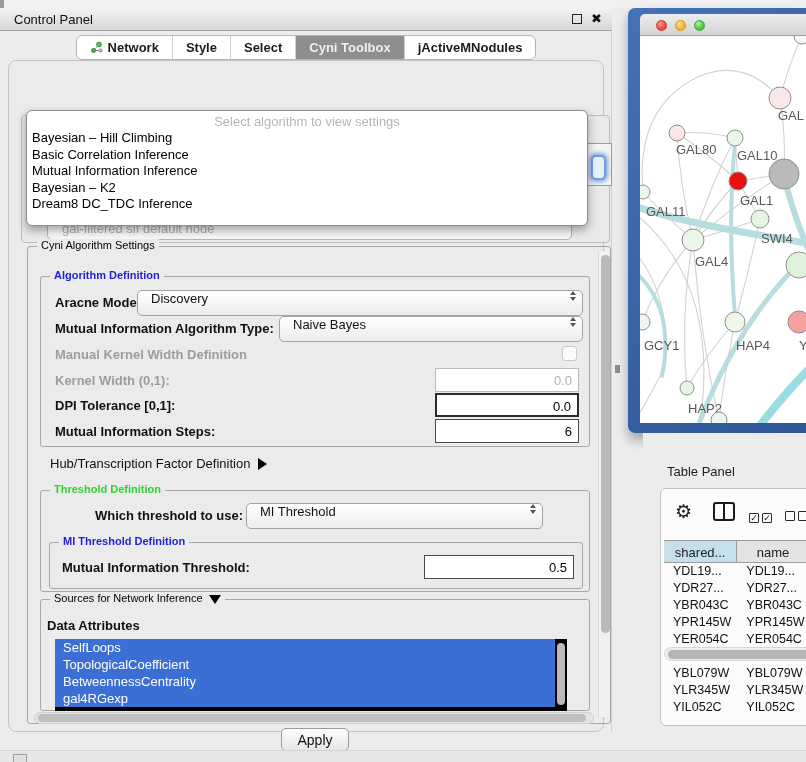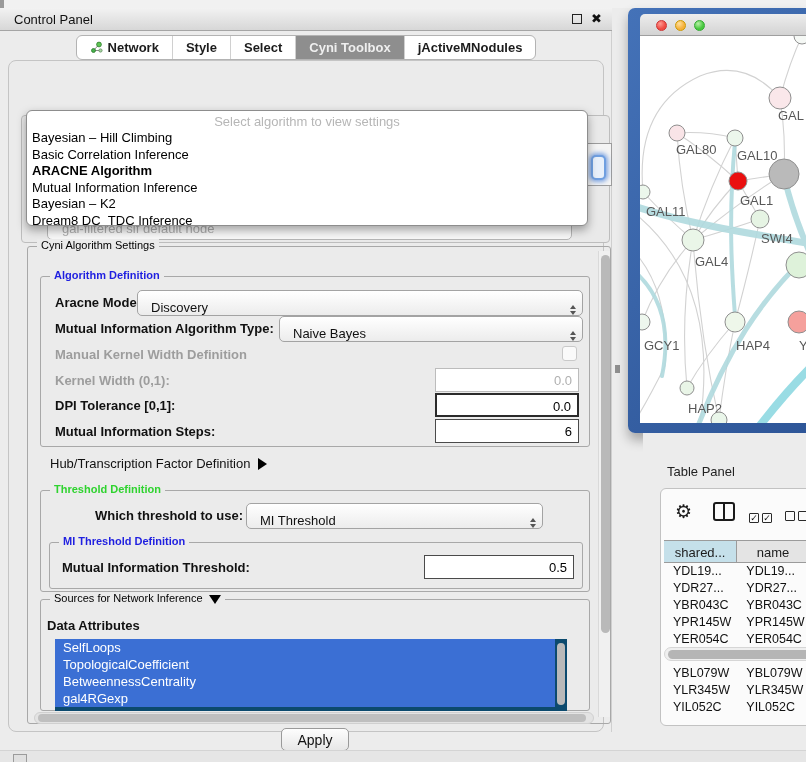--- a/index.html
+++ b/index.html
@@ -60,42 +60,42 @@
   #settings-group { left:18px; top:185px; width:584px; height:478px; }
   .set-scroll-track { position:absolute; left:570px; top:4px; width:12px; height:466px; background:#f0f0f0; border-left:1px solid #d9d9d9; }
   .set-scroll-thumb { position:absolute; left:1.5px; top:4px; width:9px; height:378px; background:#b9b9b9; border-radius:5px; }
 
   #algdef-group { left:12px; top:29px; width:550px; height:171px; }
   .lbl { position:absolute; font-size:13px; color:#111; white-space:nowrap; }
   .lbl.b { font-weight:700; }
   .lbl.dis { color:#9d9d9d; font-weight:700; }
 
   .combo { position:absolute; height:26px; border:1px solid #a3a3a3; border-radius:5px;
-           background:linear-gradient(#ffffff,#ececec); display:flex; align-items:flex-end; }
+           background:linear-gradient(#ffffff,#ececec); display:flex; align-items:flex-start; }
   .combo-text { flex:1; font-size:13px; color:#111; padding-left:13px; white-space:nowrap; overflow:hidden; }
   .combo-arrows { width:18px; display:flex; flex-direction:column; align-items:center; gap:2px; }
   .arr-up { width:0; height:0; border-left:3.5px solid transparent; border-right:3.5px solid transparent; border-bottom:4.5px solid #555; }
   .arr-dn { width:0; height:0; border-left:3.5px solid transparent; border-right:3.5px solid transparent; border-top:4.5px solid #555; }
 
   .field { position:absolute; background:#fff; font-size:13px; text-align:right; padding:4px 6px 0 0; height:24px; }
   .field.disabled { border:1px solid #bcbcbc; color:#b0b0b0; }
   .field.strong { border:2px solid #2b2b2b; color:#000; }
   .field.normal { border:1px solid #4a4a4a; color:#000; }
 
   .checkbox-dis { position:absolute; width:15px; height:15px; border:1px solid #c9c9c9; border-radius:3px; background:#fafafa; }
 
   .hub-row { position:absolute; left:28px; top:394px; font-size:13px; color:#111; display:flex; align-items:center; gap:8px; }
   .tri-right { width:0; height:0; border-top:6px solid transparent; border-bottom:6px solid transparent; border-left:9px solid #000; }
   .tri-down { width:0; height:0; border-left:6.5px solid transparent; border-right:6.5px solid transparent; border-top:9px solid #000; display:inline-block; margin-left:6px; vertical-align:middle; }
 
   #threshold-group { left:12px; top:243px; width:550px; height:102px; }
   #mithr-group { left:8px; top:51px; width:534px; height:47px; }
   #sources-group { left:12px; top:352px; width:550px; height:112px; }
 
-  .attr-list { position:absolute; left:14px; top:39px; width:512px; height:72px; background:#0c4a6e; overflow:hidden; }
+  .attr-list { position:absolute; left:14px; top:39px; width:512px; height:72px; background:#000000; overflow:hidden; }
   .attr-row { height:17px; background:#3b6fd4; color:#fff; font-size:13px; padding-left:8px; line-height:17px; width:500px; white-space:nowrap; }
   .attr-scroll { position:absolute; right:2px; top:4px; width:8px; height:62px; background:#b9b9b9; border-radius:4px; }
 
   .hscroll { position:absolute; left:6px; top:465px; width:560px; height:12px; background:#e3e3e3; border-radius:6px; border:1px solid #d0d0d0; }
   .hscroll-thumb { position:absolute; left:3px; top:1px; width:548px; height:8px; background:#bfbfbf; border-radius:4px; }
 
   .apply-btn { position:absolute; left:272px; top:667px; width:68px; height:23px; border:1px solid #9a9a9a; border-radius:5px;
                background:linear-gradient(#fdfdfd,#e7e7e7); font-size:14px; color:#111; text-align:center; padding-top:3px; }
 
   .bottom-tabbar { position:absolute; left:0; top:698px; width:612px; display:flex; justify-content:center; }
@@ -197,21 +197,20 @@
       </div>
 
       <div class="algo-dropdown">
         <div class="algo-hint">Select algorithm to view settings</div>
         <div>
 
             <div class="algo-item"><span>Bayesian – Hill Climbing</span></div>
 
             <div class="algo-item"><span>Basic Correlation Inference</span></div>
 
-            <div class="algo-item bold"><span>ARACNE Algorithm</span></div>
 
             <div class="algo-item"><span>Mutual Information Inference</span></div>
 
             <div class="algo-item"><span>Bayesian – K2</span></div>
 
             <div class="algo-item"><span>Dream8 DC_TDC Inference</span></div>
           </div>
       </div>
 
       <div class="grp" id="settings-group">

